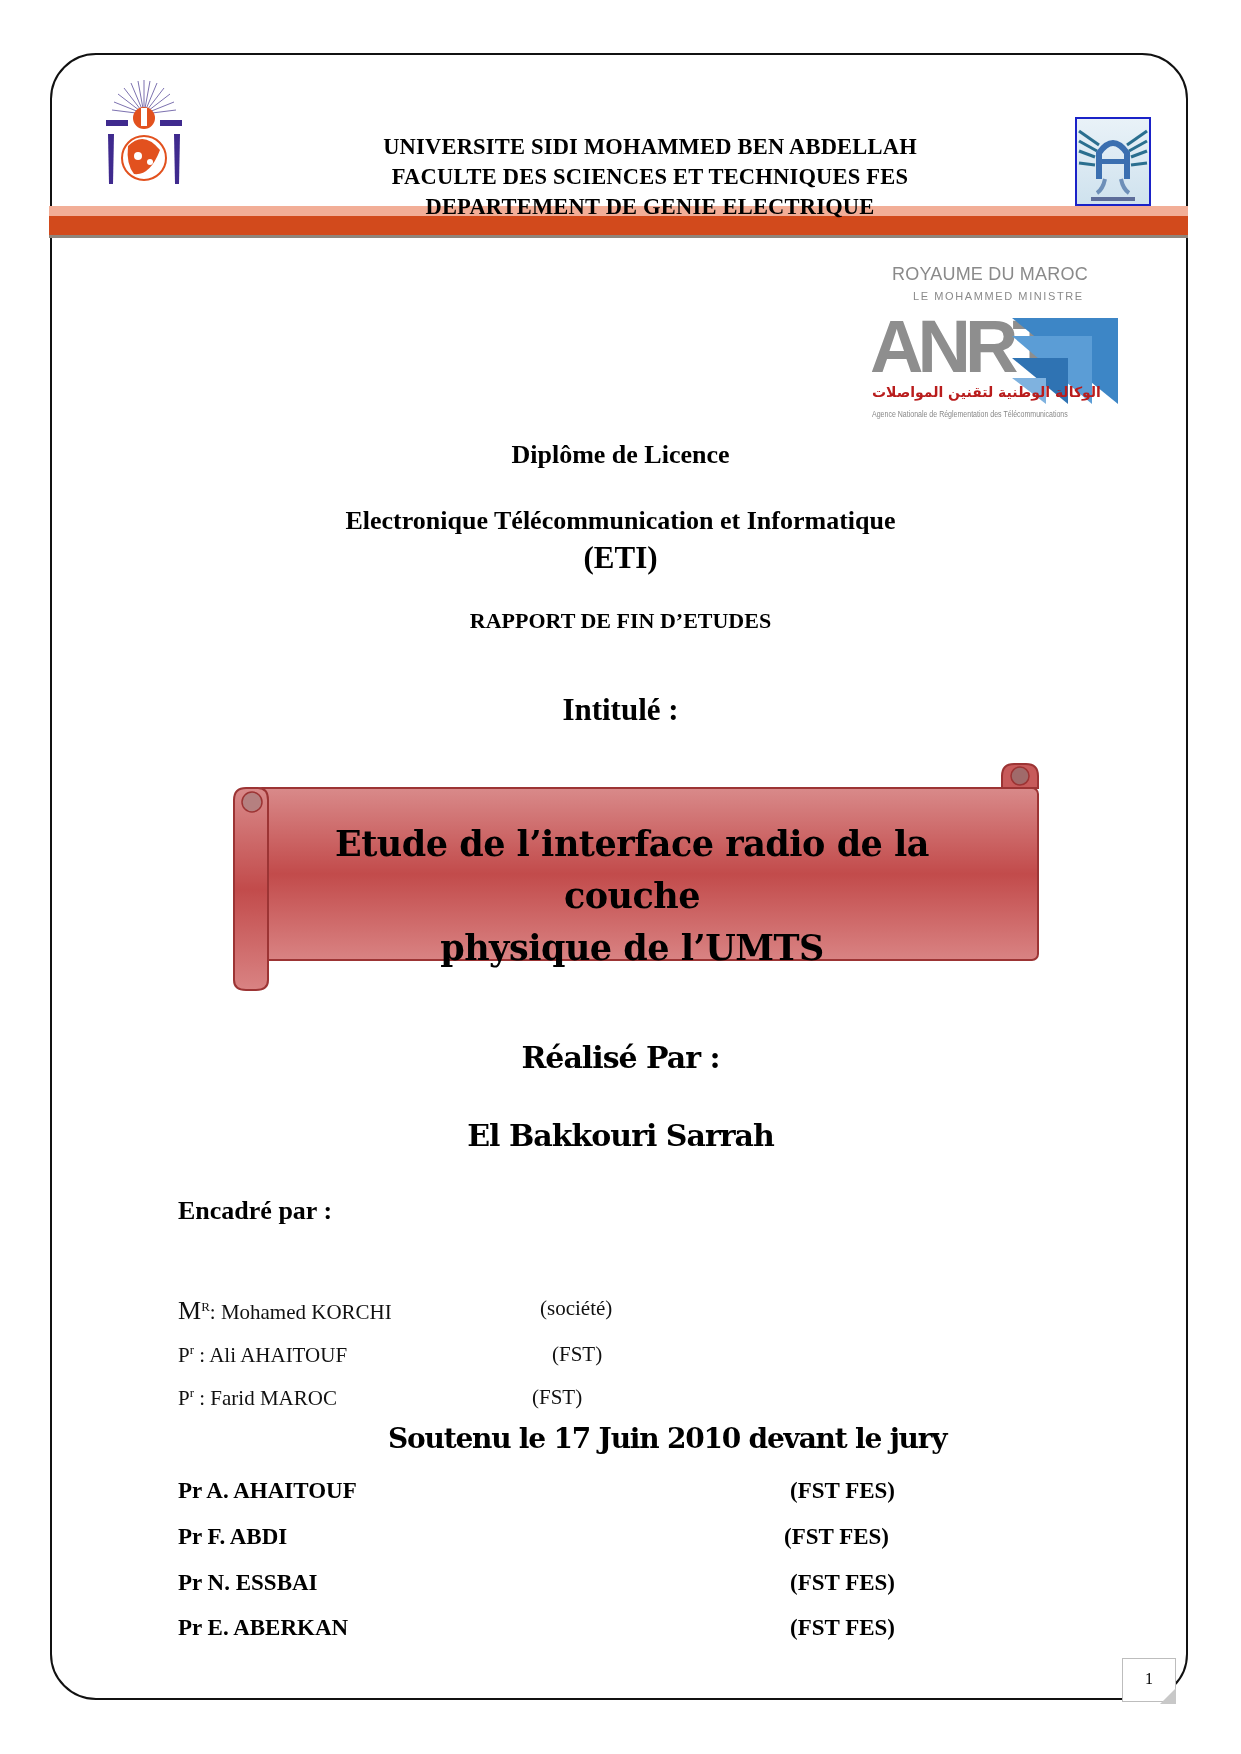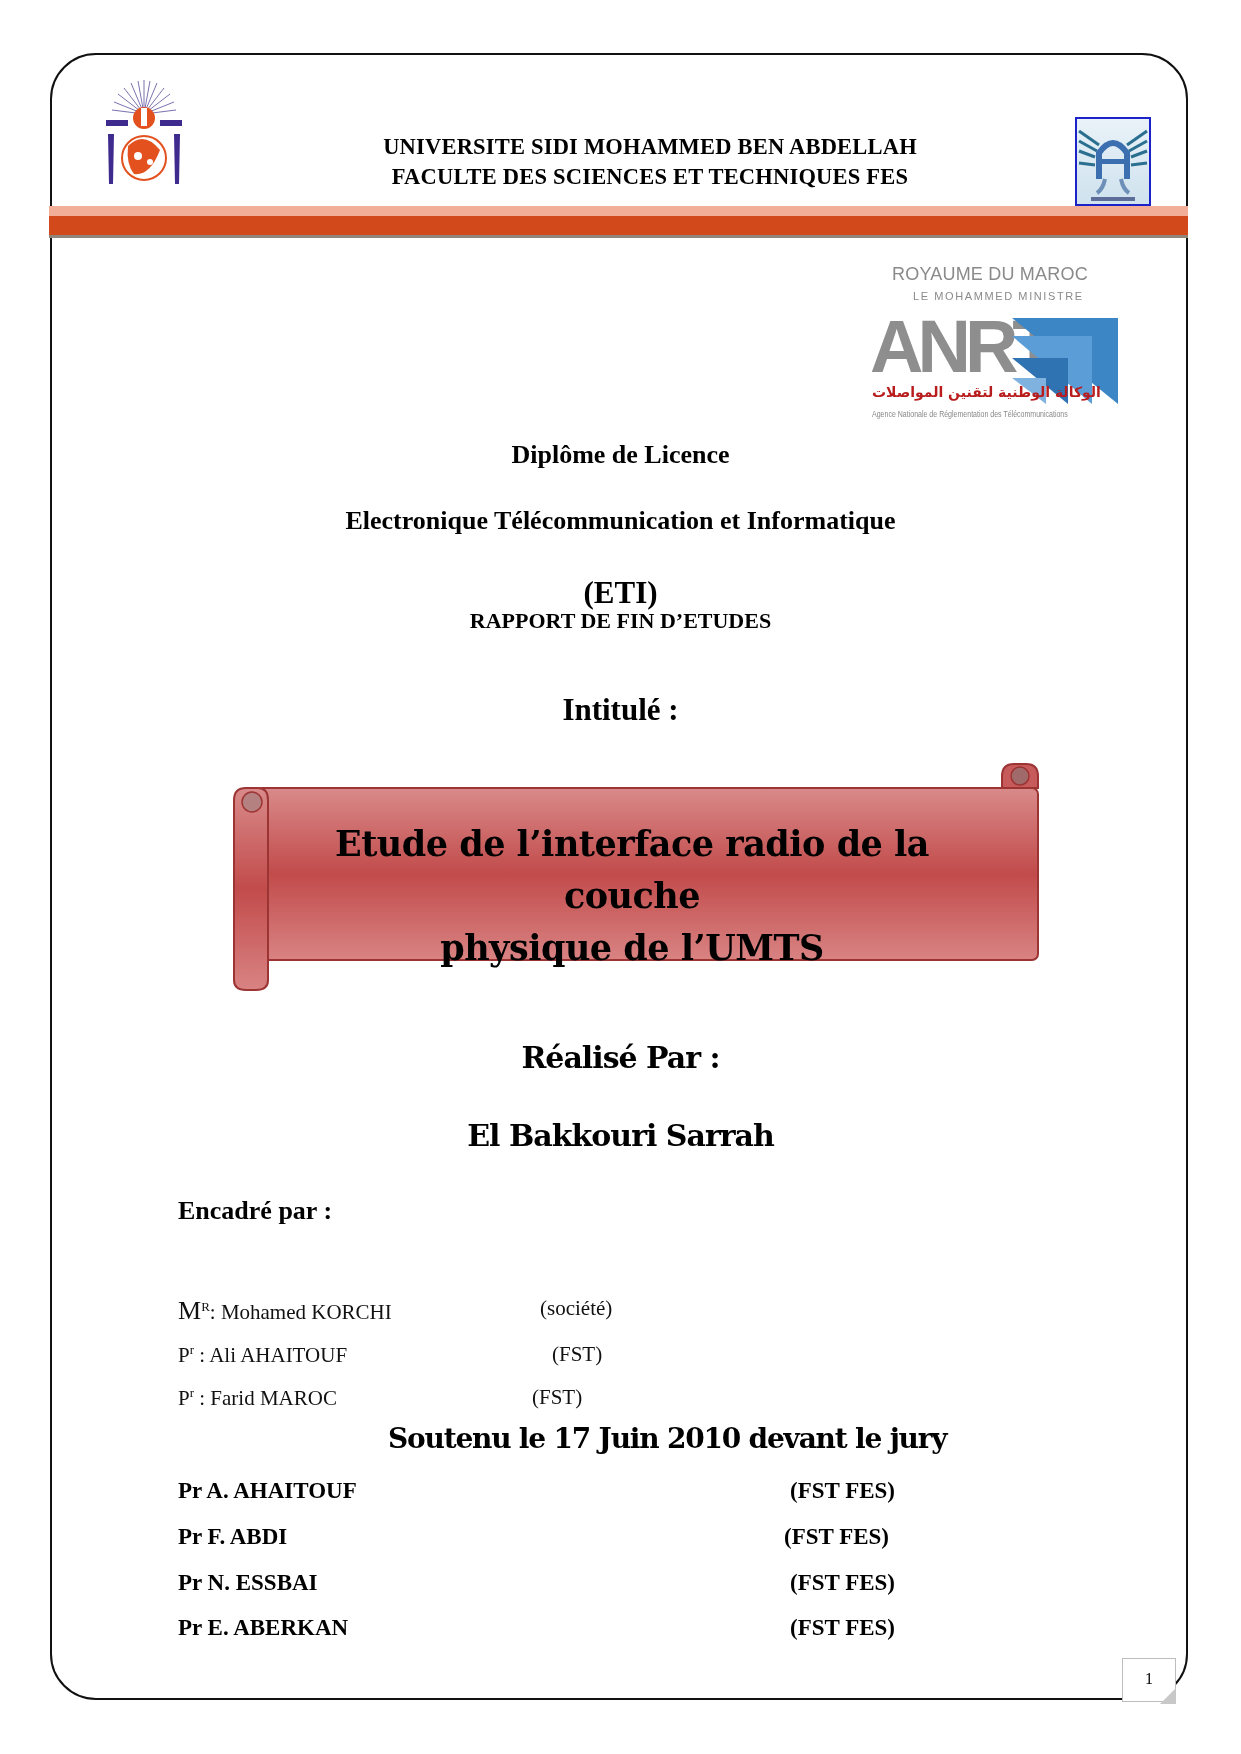--- a/index.html
+++ b/index.html
@@ -27,21 +27,21 @@
     .anrt .big { position: absolute; left: 0; top: 45px; font-family: "Liberation Sans", sans-serif;
                  font-size: 74px; font-weight: bold; color: #8e8e8e; letter-spacing: -6px; line-height: 80px; }
     .anrt .arabic { position: absolute; left: 2px; top: 122px; font-family: "DejaVu Sans", sans-serif;
                     font-size: 14px; font-weight: bold; color: #b91c1c; white-space: nowrap; direction: rtl; }
     .anrt .agency { position: absolute; left: 2px; top: 147px; font-family: "Liberation Sans", sans-serif;
                     font-size: 9px; color: #888; white-space: nowrap; transform: scaleX(0.78); transform-origin: left; }
 
     .center { position: absolute; left: 0; width: 1241px; text-align: center; font-weight: bold; white-space: nowrap; }
     .diplome { top: 440px; font-size: 26px; }
     .filiere { top: 506px; font-size: 26px; }
-    .eti { top: 540px; font-size: 31px; margin-top: 35px; }
+    .eti { top: 540px; font-size: 31px; }
     .rapport { top: 608px; font-size: 22px; }
     .intitule { top: 692px; font-size: 31px; }
 
     .scroll { position: absolute; left: 232px; top: 760px; width: 810px; height: 235px; }
     .scroll svg { position: absolute; left: 0; top: 0; }
     .scroll-title { position: absolute; left: 30px; width: 740px; top: 58px; text-align: center;
                     font-family: "DejaVu Serif", serif; font-weight: bold; font-size: 35px; line-height: 52px; letter-spacing: -0.5px; }
 
     .realise { top: 1040px; font-size: 30px; font-family: "DejaVu Serif", serif; letter-spacing: -1px; }
     .student { top: 1118px; font-size: 30px; font-family: "DejaVu Serif", serif; letter-spacing: -1px; }
@@ -96,20 +96,21 @@
     <circle cx="40" cy="78" r="22" fill="none" stroke="#e2511e" stroke-width="2"></circle>
     <path d="M24 66 Q40 50 56 70 Q46 96 30 94 Q22 84 24 66Z" fill="#e2511e"></path>
     <circle cx="34" cy="76" r="4" fill="#fff"></circle>
       <circle cx="46" cy="82" r="3" fill="#fff"></circle>
   </svg>
 </div>
 
 <div class="header-lines">
   <div>UNIVERSITE SIDI MOHAMMED BEN ABDELLAH</div>
   <div>FACULTE DES SCIENCES ET TECHNIQUES FES</div>
+  <div>DEPARTEMENT DE GENIE ELECTRIQUE</div>
 </div>
 
 <div class="logo-fst">
   <svg width="72" height="85" viewBox="0 0 72 85">
     <g stroke="#2a6f8f" stroke-width="3">
       <path d="M2 12 L22 26"></path>
         <path d="M2 22 L20 32"></path>
         <path d="M2 32 L18 38"></path>
         <path d="M2 44 L18 46"></path>
       <path d="M70 12 L50 26"></path>

